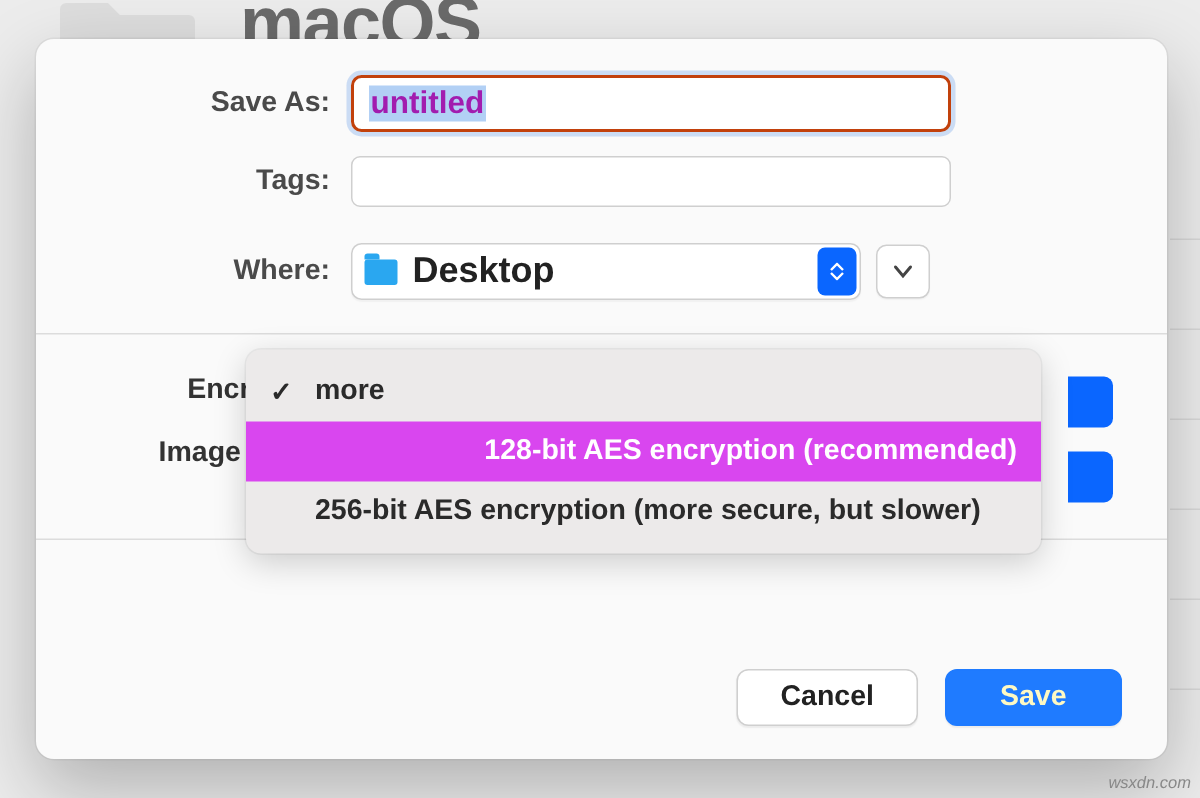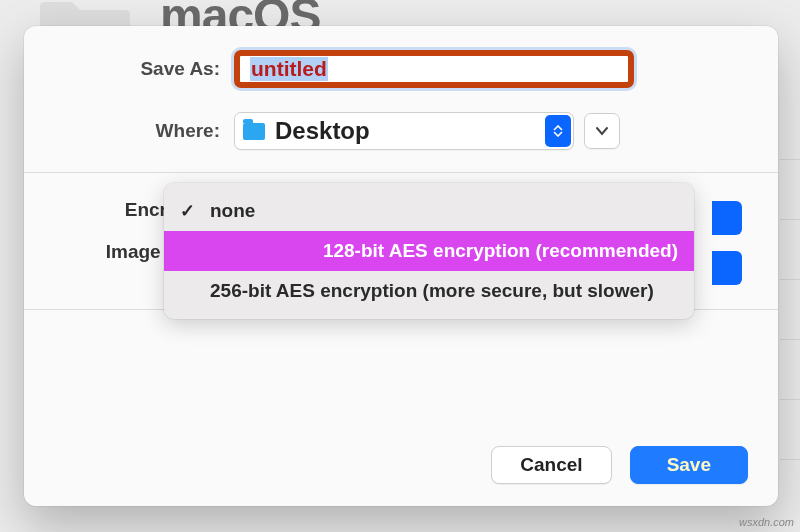--- a/index.html
+++ b/index.html
@@ -46,26 +46,26 @@
     .label {
       width: 150px;
       text-align: right;
       font-size: 19px;
       color: #4a4a4a;
       padding-right: 14px;
     }
     .input-saveas {
       flex: 0 0 400px;
       height: 38px;
-      border: 6px solid #c2410c;
+      border: 2px solid #c2410c;
       border-radius: 7px;
       background: #fff;
       padding: 4px 10px;
       font-size: 21px;
-      color: #b91c1c;
+      color: #a21caf;
       box-shadow: 0 0 0 3px rgba(63,132,229,0.25);
       outline: none;
       display: flex; align-items: center;
     }
     .input-saveas .sel {
       background: #b2d0f5;
       padding: 0 1px;
     }
     .input-tags {
       flex: 0 0 400px;
@@ -234,20 +234,24 @@
   </div>
 
 <div class="dialog">
 
   <div class="section-top">
     <div class="row">
       <div class="label">Save As:</div>
       <div class="input-saveas">
         <span class="sel">untitled</span>
       </div>
+    </div>
+    <div class="row">
+      <div class="label">Tags:</div>
+      <div class="input-tags"></div>
     </div>
     <div class="row where-row">
       <div class="label">Where:</div>
       <div class="where-select">
         <div class="folder-mini"></div>
         <div class="where-text">Desktop</div>
         <div class="where-stepper">
           <svg viewBox="0 0 10 6">
               <path d="M1 5 L5 1 L9 5" stroke="#fff" stroke-width="1.6" fill="none"></path>
             </svg>
@@ -272,21 +276,21 @@
     <div class="mid-row">
       <div class="mid-label">Encryption</div>
     </div>
     <div class="mid-row">
       <div class="mid-label">Image Forma</div>
     </div>
 
     <div class="menu">
       <div class="menu-item">
         <span class="menu-check">✓</span>
-        <span>none</span>
+        <span>more</span>
       </div>
       <div class="menu-item selected">
         <span>128-bit AES encryption (recommended)</span>
       </div>
       <div class="menu-item">
         <span>256-bit AES encryption (more secure, but slower)</span>
       </div>
     </div>
   </div>
 

